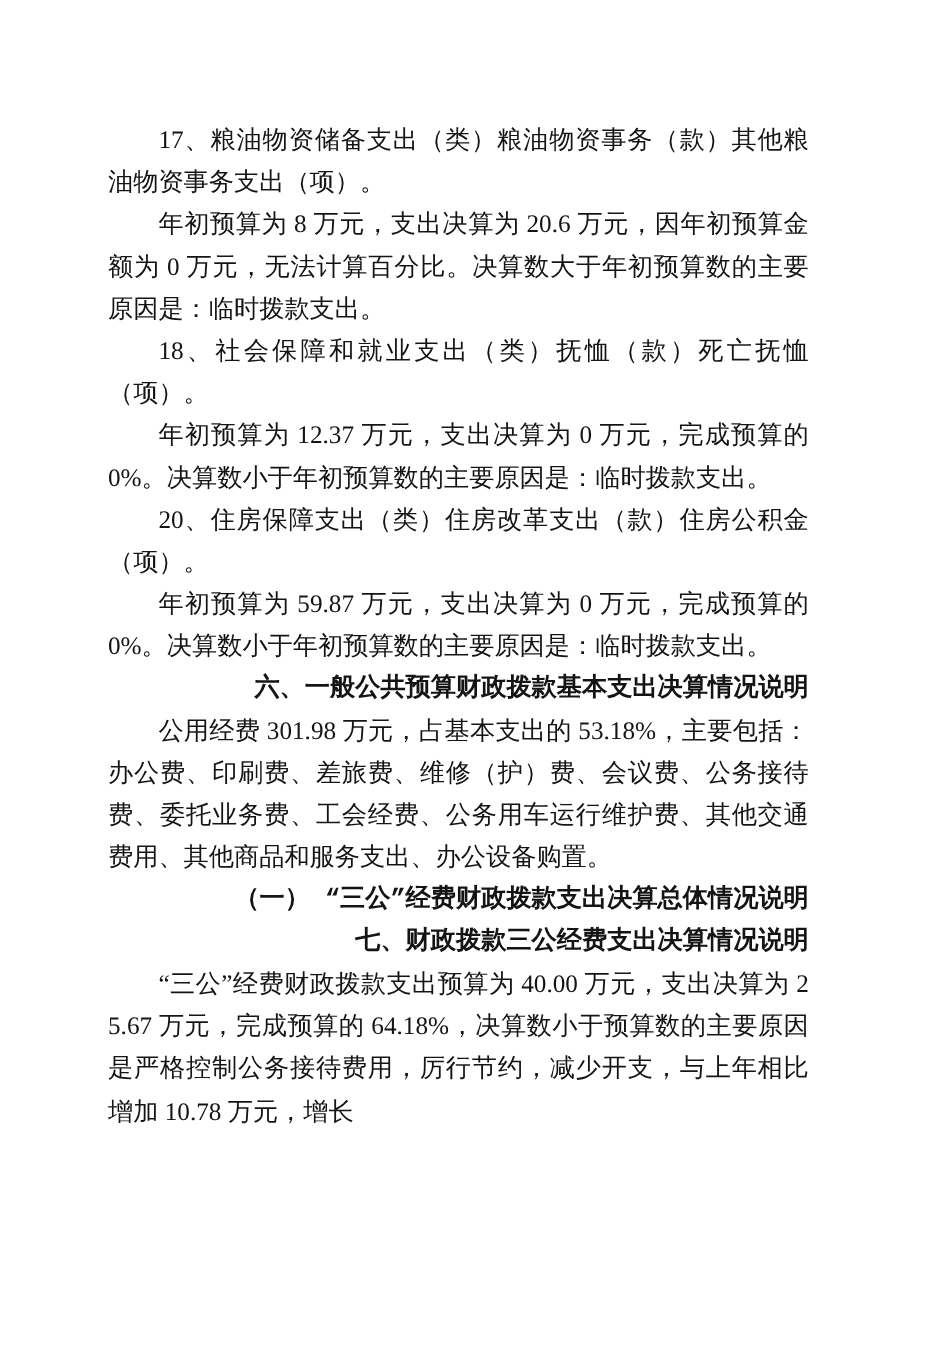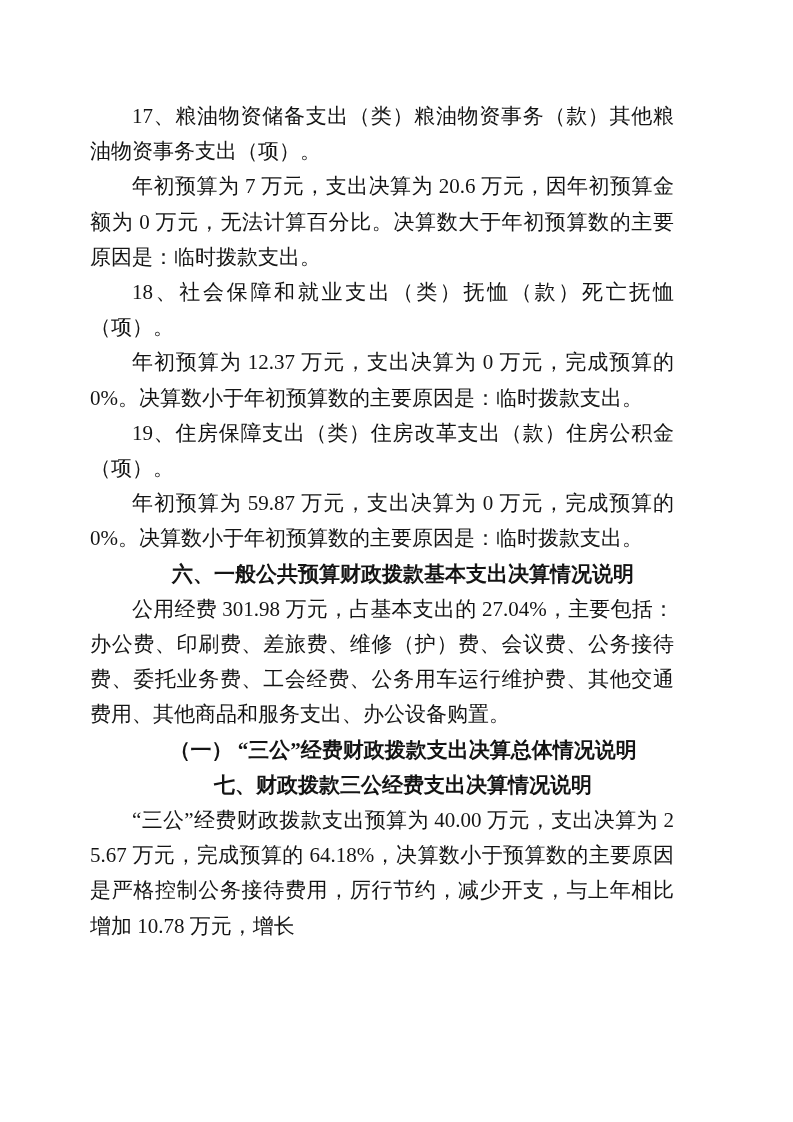--- a/index.html
+++ b/index.html
@@ -24,33 +24,33 @@
   .para {
     margin: 0;
     text-indent: 2em;
     text-align: justify;
     text-justify: inter-ideograph;
     word-break: break-all;
   }
   .heading {
     margin: 0;
     text-indent: 2em;
-    text-align: center;
+    text-align: right;
     font-weight: bold;
-    font-family: Liberation Serif, serif;
+    font-family: Liberation Mono, monospace;
   }
 </style>
 </head>
 <body>
 
 <div class="page">
   <p class="para">17、粮油物资储备支出（类）粮油物资事务（款）其他粮油物资事务支出（项）。</p>
-  <p class="para">年初预算为 7 万元，支出决算为 20.6 万元，因年初预算金额为 0 万元，无法计算百分比。决算数大于年初预算数的主要原因是：临时拨款支出。</p>
+  <p class="para">年初预算为 8 万元，支出决算为 20.6 万元，因年初预算金额为 0 万元，无法计算百分比。决算数大于年初预算数的主要原因是：临时拨款支出。</p>
   <p class="para">18、社会保障和就业支出（类）抚恤（款）死亡抚恤（项）。</p>
   <p class="para">年初预算为 12.37 万元，支出决算为 0 万元，完成预算的 0%。决算数小于年初预算数的主要原因是：临时拨款支出。</p>
-  <p class="para">19、住房保障支出（类）住房改革支出（款）住房公积金（项）。</p>
+  <p class="para">20、住房保障支出（类）住房改革支出（款）住房公积金（项）。</p>
   <p class="para">年初预算为 59.87 万元，支出决算为 0 万元，完成预算的 0%。决算数小于年初预算数的主要原因是：临时拨款支出。</p>
   <p class="heading">六、一般公共预算财政拨款基本支出决算情况说明</p>
-  <p class="para">公用经费 301.98 万元，占基本支出的 27.04%，主要包括：办公费、印刷费、差旅费、维修（护）费、会议费、公务接待费、委托业务费、工会经费、公务用车运行维护费、其他交通费用、其他商品和服务支出、办公设备购置。</p>
+  <p class="para">公用经费 301.98 万元，占基本支出的 53.18%，主要包括：办公费、印刷费、差旅费、维修（护）费、会议费、公务接待费、委托业务费、工会经费、公务用车运行维护费、其他交通费用、其他商品和服务支出、办公设备购置。</p>
   <p class="heading">（一） “三公”经费财政拨款支出决算总体情况说明</p>
   <p class="heading">七、财政拨款三公经费支出决算情况说明</p>
   <p class="para">“三公”经费财政拨款支出预算为 40.00 万元，支出决算为 25.67 万元，完成预算的 64.18%，决算数小于预算数的主要原因是严格控制公务接待费用，厉行节约，减少开支，与上年相比增加 10.78 万元，增长</p>
 </div>
 
 </body></html>

